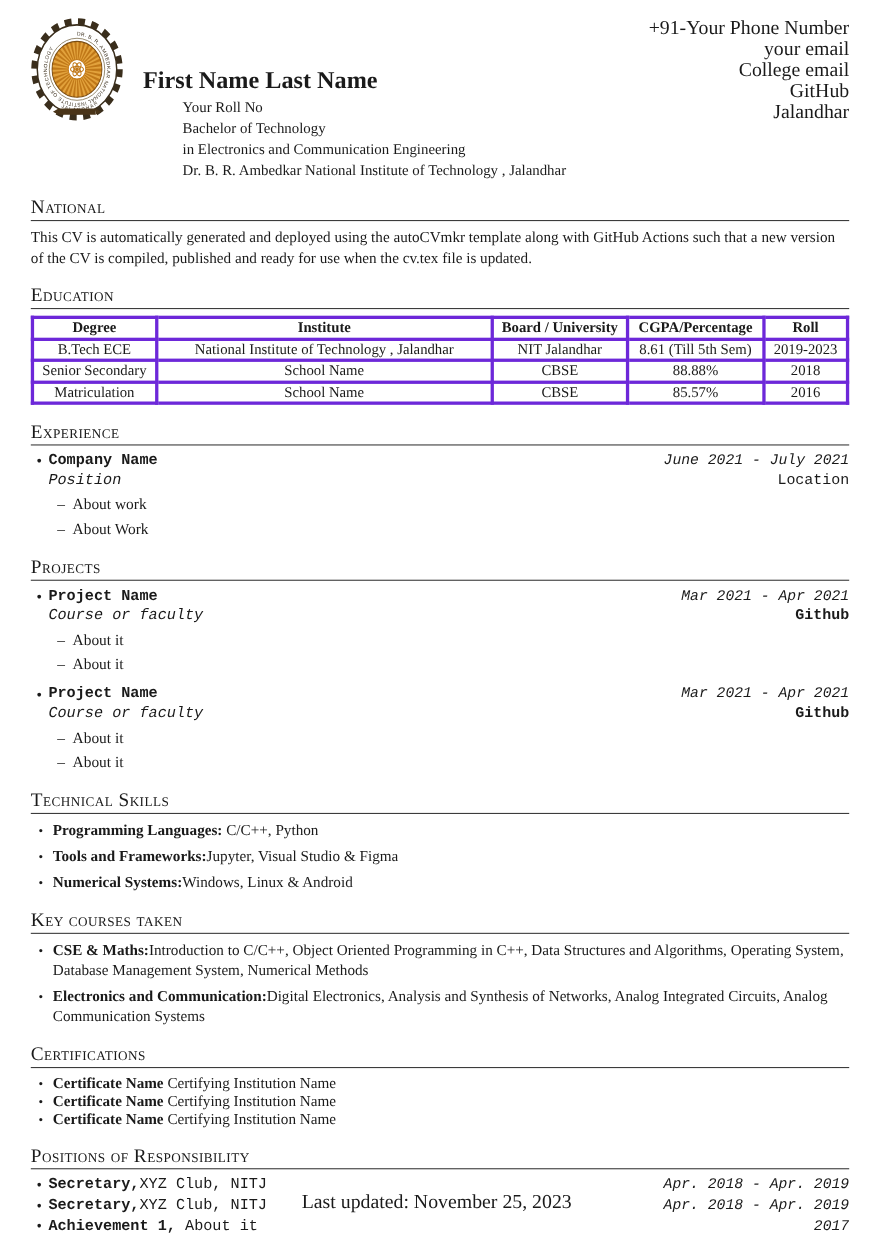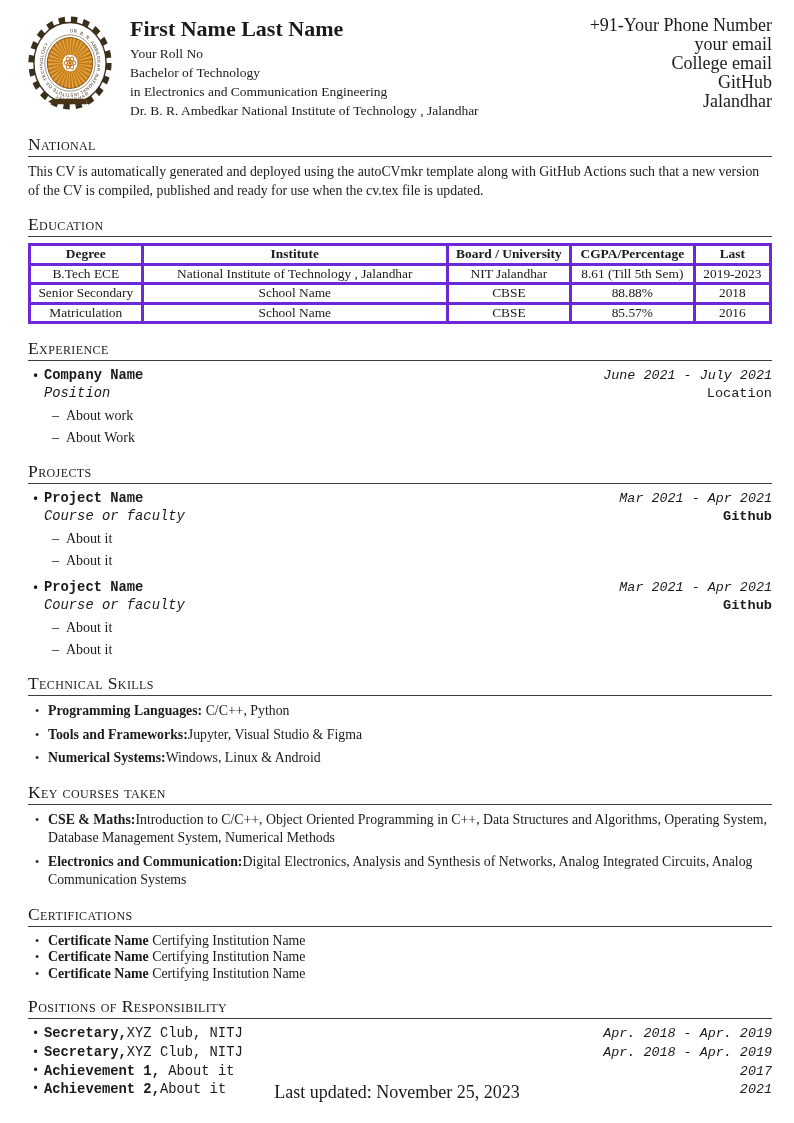--- a/index.html
+++ b/index.html
@@ -12,22 +12,22 @@
   .page {
     position:relative; width:794px; height:1123px;
     padding:16px 22px 0 28px;
   }
 
   
   .header { display:flex; align-items:flex-start; }
   .logo-box { width:84px; height:94px; flex:0 0 84px; margin-right:18px; }
   .head-left { flex:1 1 auto; }
   .head-right { text-align:right; white-space:nowrap; }
-  .name { font-size:22px; font-weight:bold; line-height:26px; margin-bottom:2px; }
-  .hline { font-size:13.5px; line-height:19px; }
+  .name { font-size:22px; font-weight:bold; line-height:26px; margin-bottom:2px;margin-top:44px; }
+  .hline { font-size:13.5px; line-height:19px;margin-left:36px; }
   .cline { font-size:18px; line-height:19px; }
 
   
   .sec-title {
     font-variant:small-caps;
     font-size:17.5px; line-height:20px;
     letter-spacing:0.4px;
     border-bottom:1.6px solid #3c3c3c;
     padding-bottom:2px;
     margin-top:14px; margin-bottom:6px;
@@ -148,21 +148,21 @@
           <col style="width:16.6%">
           <col style="width:16.7%">
           <col style="width:10.3%">
       </colgroup>
       <tbody>
           <tr>
         <th>Degree</th>
         <th>Institute</th>
         <th>Board / University</th>
         <th>CGPA/Percentage</th>
-        <th>Last</th>
+        <th>Roll</th>
       </tr>
       <tr>
         <td>B.Tech ECE</td>
         <td>National Institute of Technology , Jalandhar</td>
         <td>NIT Jalandhar</td>
         <td>8.61 (Till 5th Sem)</td>
         <td>2019-2023</td>
       </tr>
       <tr>
         <td>Senior Secondary</td>

